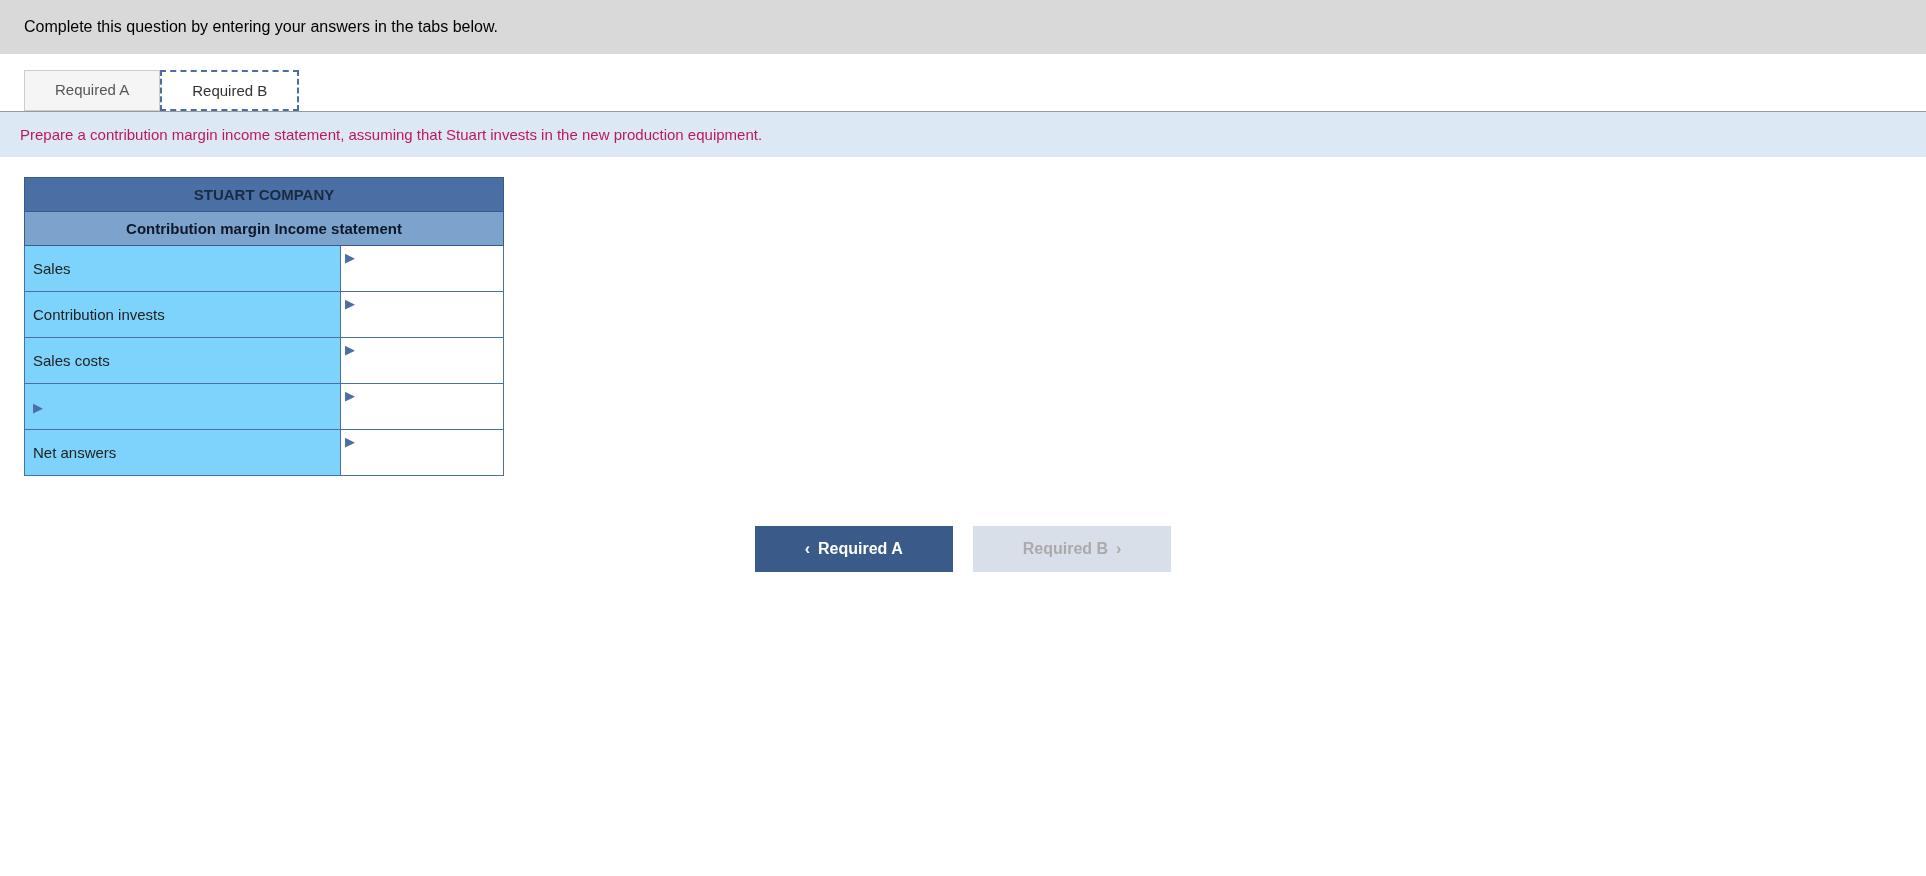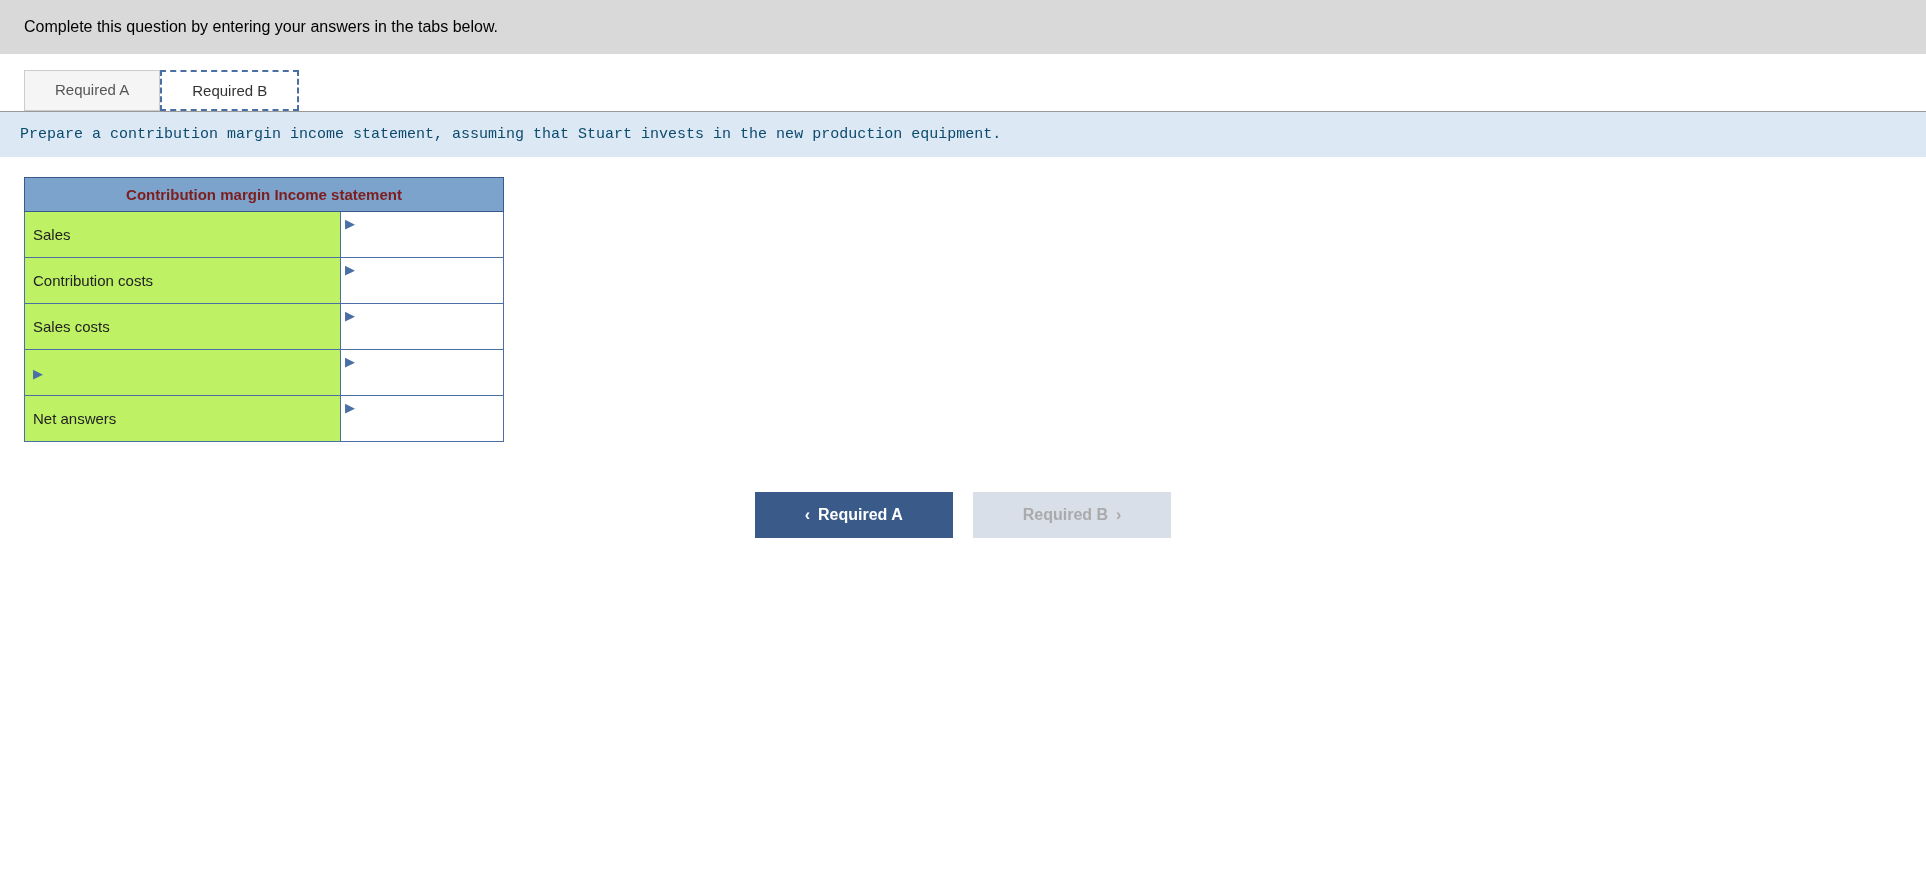--- a/index.html
+++ b/index.html
@@ -58,23 +58,22 @@
       border: 1px solid #ccc;
       background: #f5f5f5;
       color: #555;
     }
 
     
     .description-bar {
       background: #dce9f5;
       padding: 14px 20px;
       font-size: 15px;
-      color: #0c4a6e;
+      color: #be185d;
       margin-top: 0;
-      font-family: Liberation Mono, monospace;
     }
 
     
     .table-section {
       padding: 20px 24px;
     }
 
     .income-table {
       border-collapse: collapse;
       width: 480px;
@@ -85,35 +84,35 @@
       color: #1a2a40;
       font-weight: bold;
       text-align: center;
       font-size: 15px;
       padding: 8px 10px;
       border: 1px solid #3a5a8a;
     }
 
     .table-header-statement {
       background: #7ba3cc;
-      color: #7f1d1d;
+      color: #0f172a;
       font-weight: bold;
       text-align: center;
       font-size: 15px;
       padding: 8px 10px;
       border: 1px solid #3a5a8a;
     }
 
     .table-row-label {
       border: 1px solid #4a6fa5;
       padding: 8px 8px;
       font-size: 15px;
       color: #222;
       width: 310px;
-      background: #bef264;
+      background: #7dd3fc;
     }
 
     .table-row-input-cell {
       border: 1px solid #4a6fa5;
       padding: 2px 4px;
       width: 160px;
       background: #fff;
       position: relative;
     }
 
@@ -199,36 +198,39 @@
   </div>
 
   <div class="description-bar">
     <span>Prepare a contribution margin income statement, assuming that Stuart invests in the new production equipment.</span>
   </div>
 
   <div class="table-section">
     <table class="income-table">
       <thead>
         <tr>
+          <td class="table-header-company" colspan="2">STUART COMPANY</td>
+        </tr>
+        <tr>
           <td class="table-header-statement" colspan="2">Contribution margin Income statement</td>
         </tr>
       </thead>
       <tbody>
         <tr class="data-row">
           <td class="table-row-label">
             <span>Sales</span>
           </td>
           <td class="table-row-input-cell">
             <span class="arrow-indicator">▶</span>
             <input type="text" value="" style="">
           </td>
         </tr>
         <tr class="data-row">
           <td class="table-row-label">
-            <span>Contribution costs</span>
+            <span>Contribution invests</span>
           </td>
           <td class="table-row-input-cell">
             <span class="arrow-indicator">▶</span>
             <input type="text" value="" style="">
           </td>
         </tr>
         <tr class="data-row">
           <td class="table-row-label">
             <span>Sales costs</span>
           </td>

